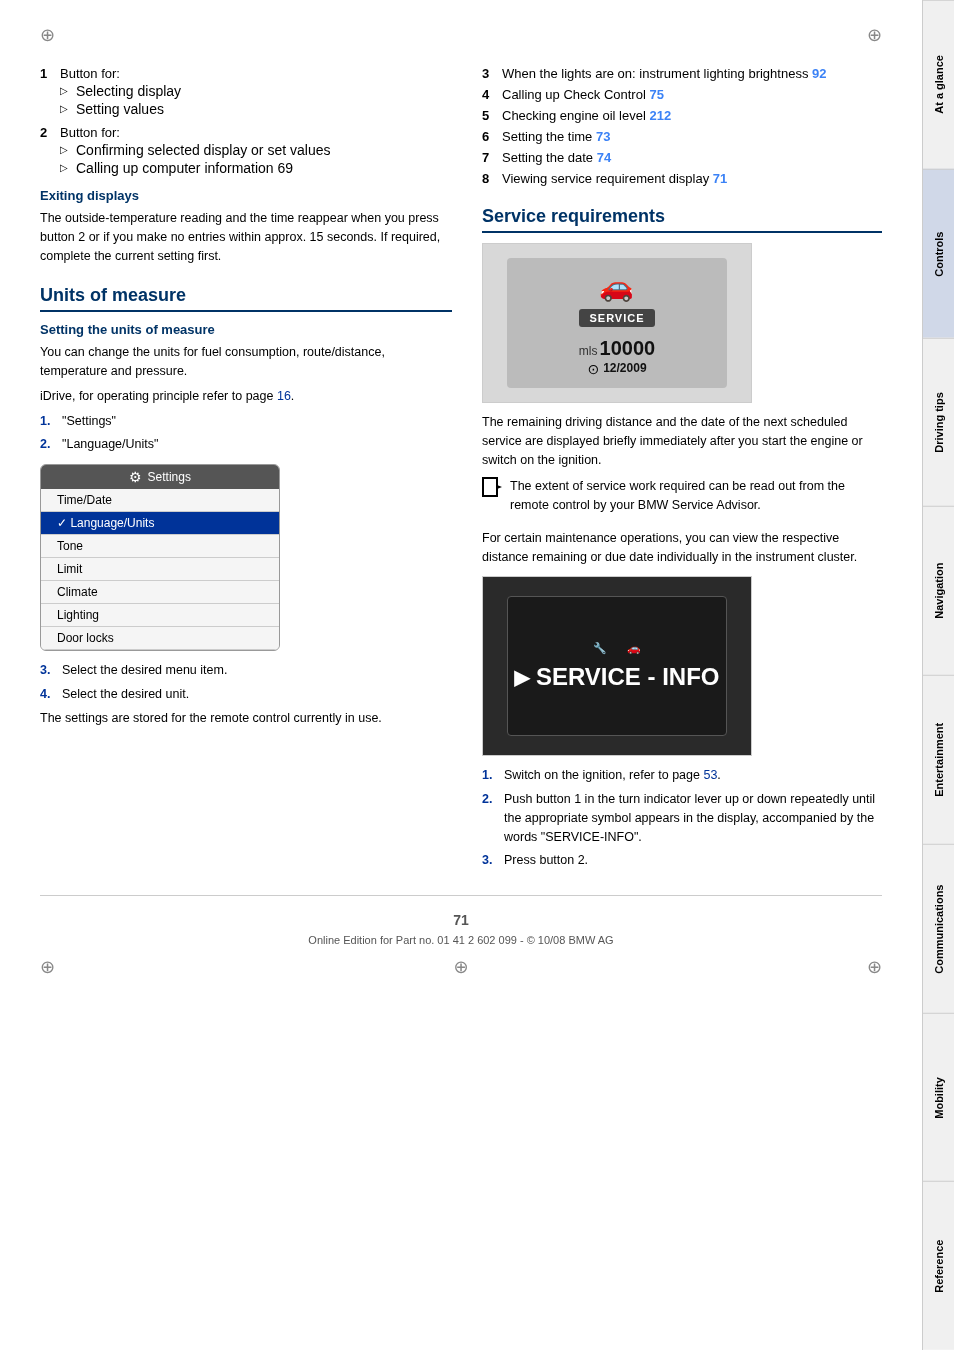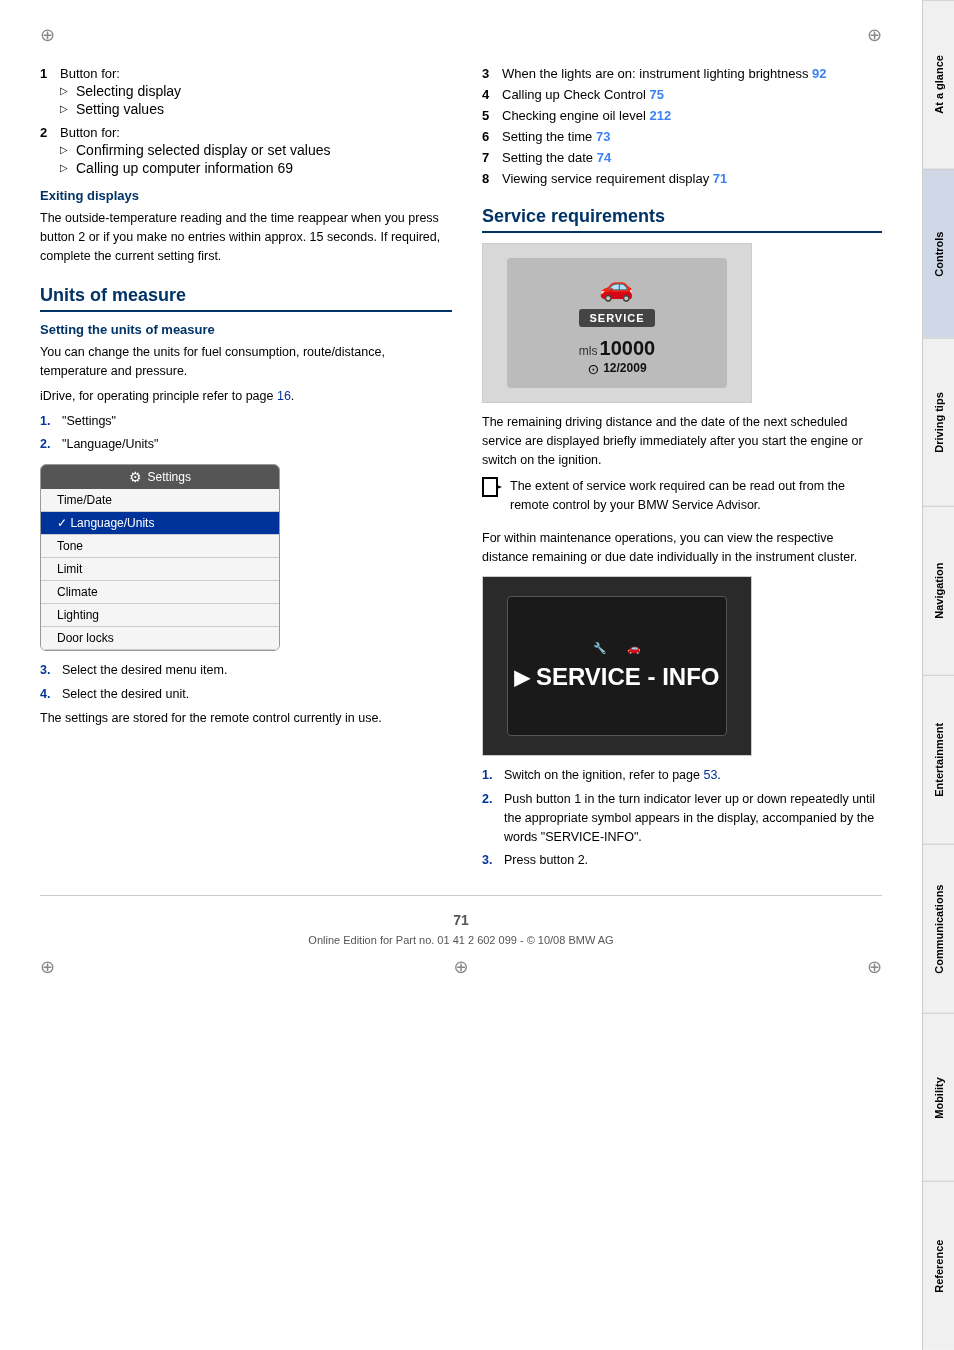--- a/index.html
+++ b/index.html
@@ -486,21 +486,21 @@
           <div class="tip-box">
             <div style="min-width:20px;">
               <svg width="20" height="20">
                 <rect x="1" y="1" width="14" height="18" fill="none" stroke="#000" stroke-width="2"></rect>
                 <polygon points="15,8 20,10 15,12" fill="#000"></polygon>
               </svg>
             </div>
             <p>The extent of service work required can be read out from the remote control by your BMW Service Advisor.</p>
           </div>
 
-          <p>For within maintenance operations, you can view the respective distance remaining or due date individually in the instrument cluster.</p>
+          <p>For certain maintenance operations, you can view the respective distance remaining or due date individually in the instrument cluster.</p>
 
           <div class="service-img2">
             <div class="service-info-display">
 
               <div style="color:#fff; font-size:11px; margin-bottom:8px; display:flex; gap:20px;">
                 <span>🔧</span>
                 <span>🚗</span>
               </div>
               <div class="service-info-text">
                 <span class="play-arrow">▶</span>

